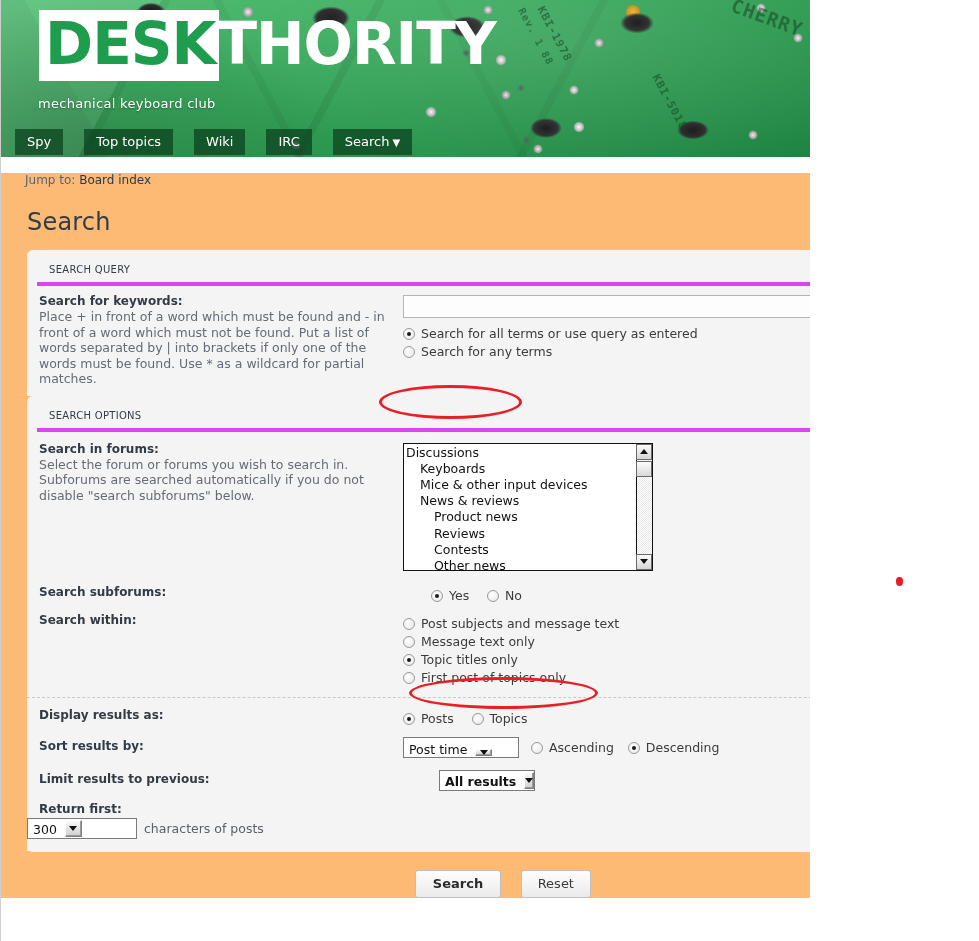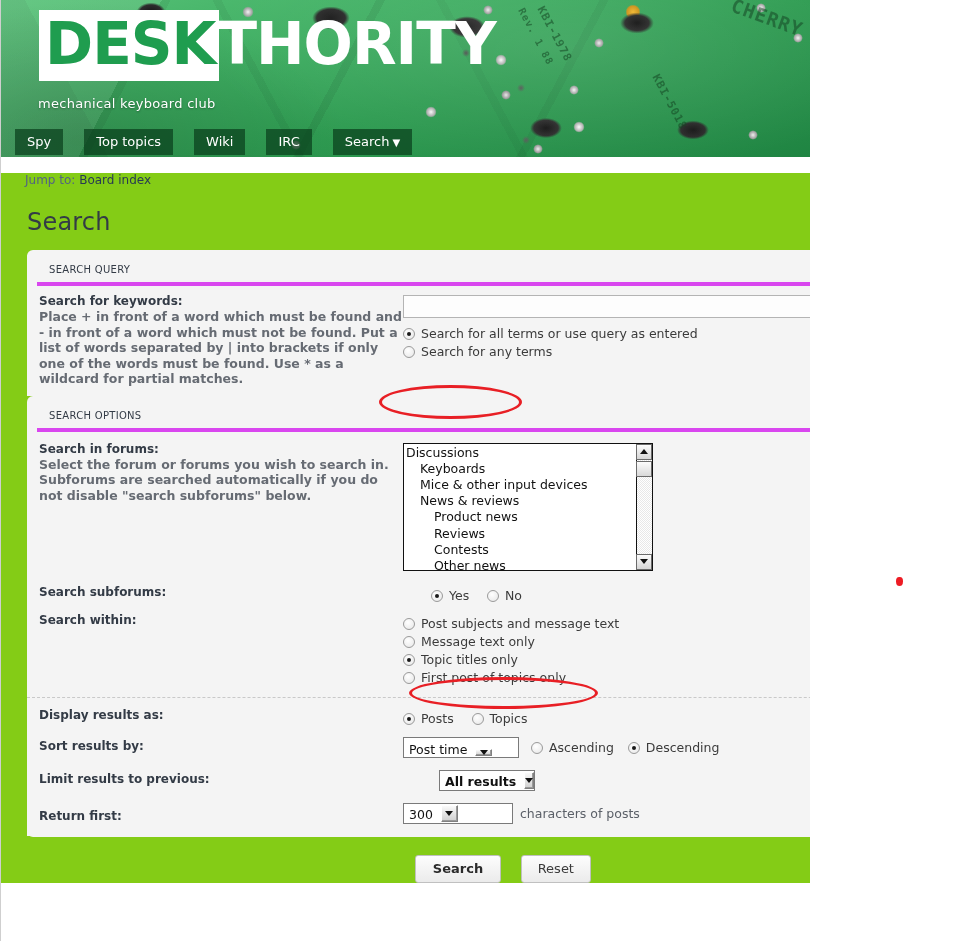--- a/index.html
+++ b/index.html
@@ -130,21 +130,21 @@
     font-size: 13px;
     padding: 5px 12px 6px 12px;
     white-space: nowrap;
     cursor: pointer;
   }
   .nav-item .caret { font-size: 10px; margin-left: 3px; }
 
   
   .content {
     padding: 0 0 0 0;
-    background: #84cc16;
+    background: #fdba74;
   }
   .breadcrumb {
     margin: 16px 0 0 24px;
     font-size: 12px;
     color: #536482;
   }
   .breadcrumb a {
     color: #283a53;
     text-decoration: none;
   }
@@ -194,21 +194,20 @@
   .flabel b {
     color: #333b46;
     font-weight: bold;
     font-size: 12px;
   }
   .fdesc {
     color: #666b73;
     font-size: 12.5px;
     line-height: 15.5px;
     display: block;
-    font-weight: bold;
   }
   .ffield { flex: 1; padding-top: 1px; }
 
   
   input.txt {
     font-family: "DejaVu Sans", "Liberation Sans", sans-serif;
     font-size: 12px;
     color: #333;
     border: 1px solid #b4b4b4;
     background: #fdfdfd;
@@ -560,21 +559,21 @@
         <div class="ffield">
           <div class="sel" id="limit-select">
             <span class="sel-val">All results</span>
             <span class="sel-btn">
                 <i></i>
               </span>
           </div>
         </div>
       </div>
 
-      <div class="frow" style="padding-top:6px;padding-bottom:12px;align-items:flex-end;">
+      <div class="frow" style="padding-top:6px;padding-bottom:12px;align-items:flex-start;flex-direction:column;">
         <div class="flabel">
           <b>Return first:</b>
         </div>
         <div class="ffield" style="display:flex;align-items:center;">
           <div class="sel" id="chars-select">
             <span class="sel-val">300</span>
             <span class="sel-btn">
                 <i></i>
               </span>
           </div>

